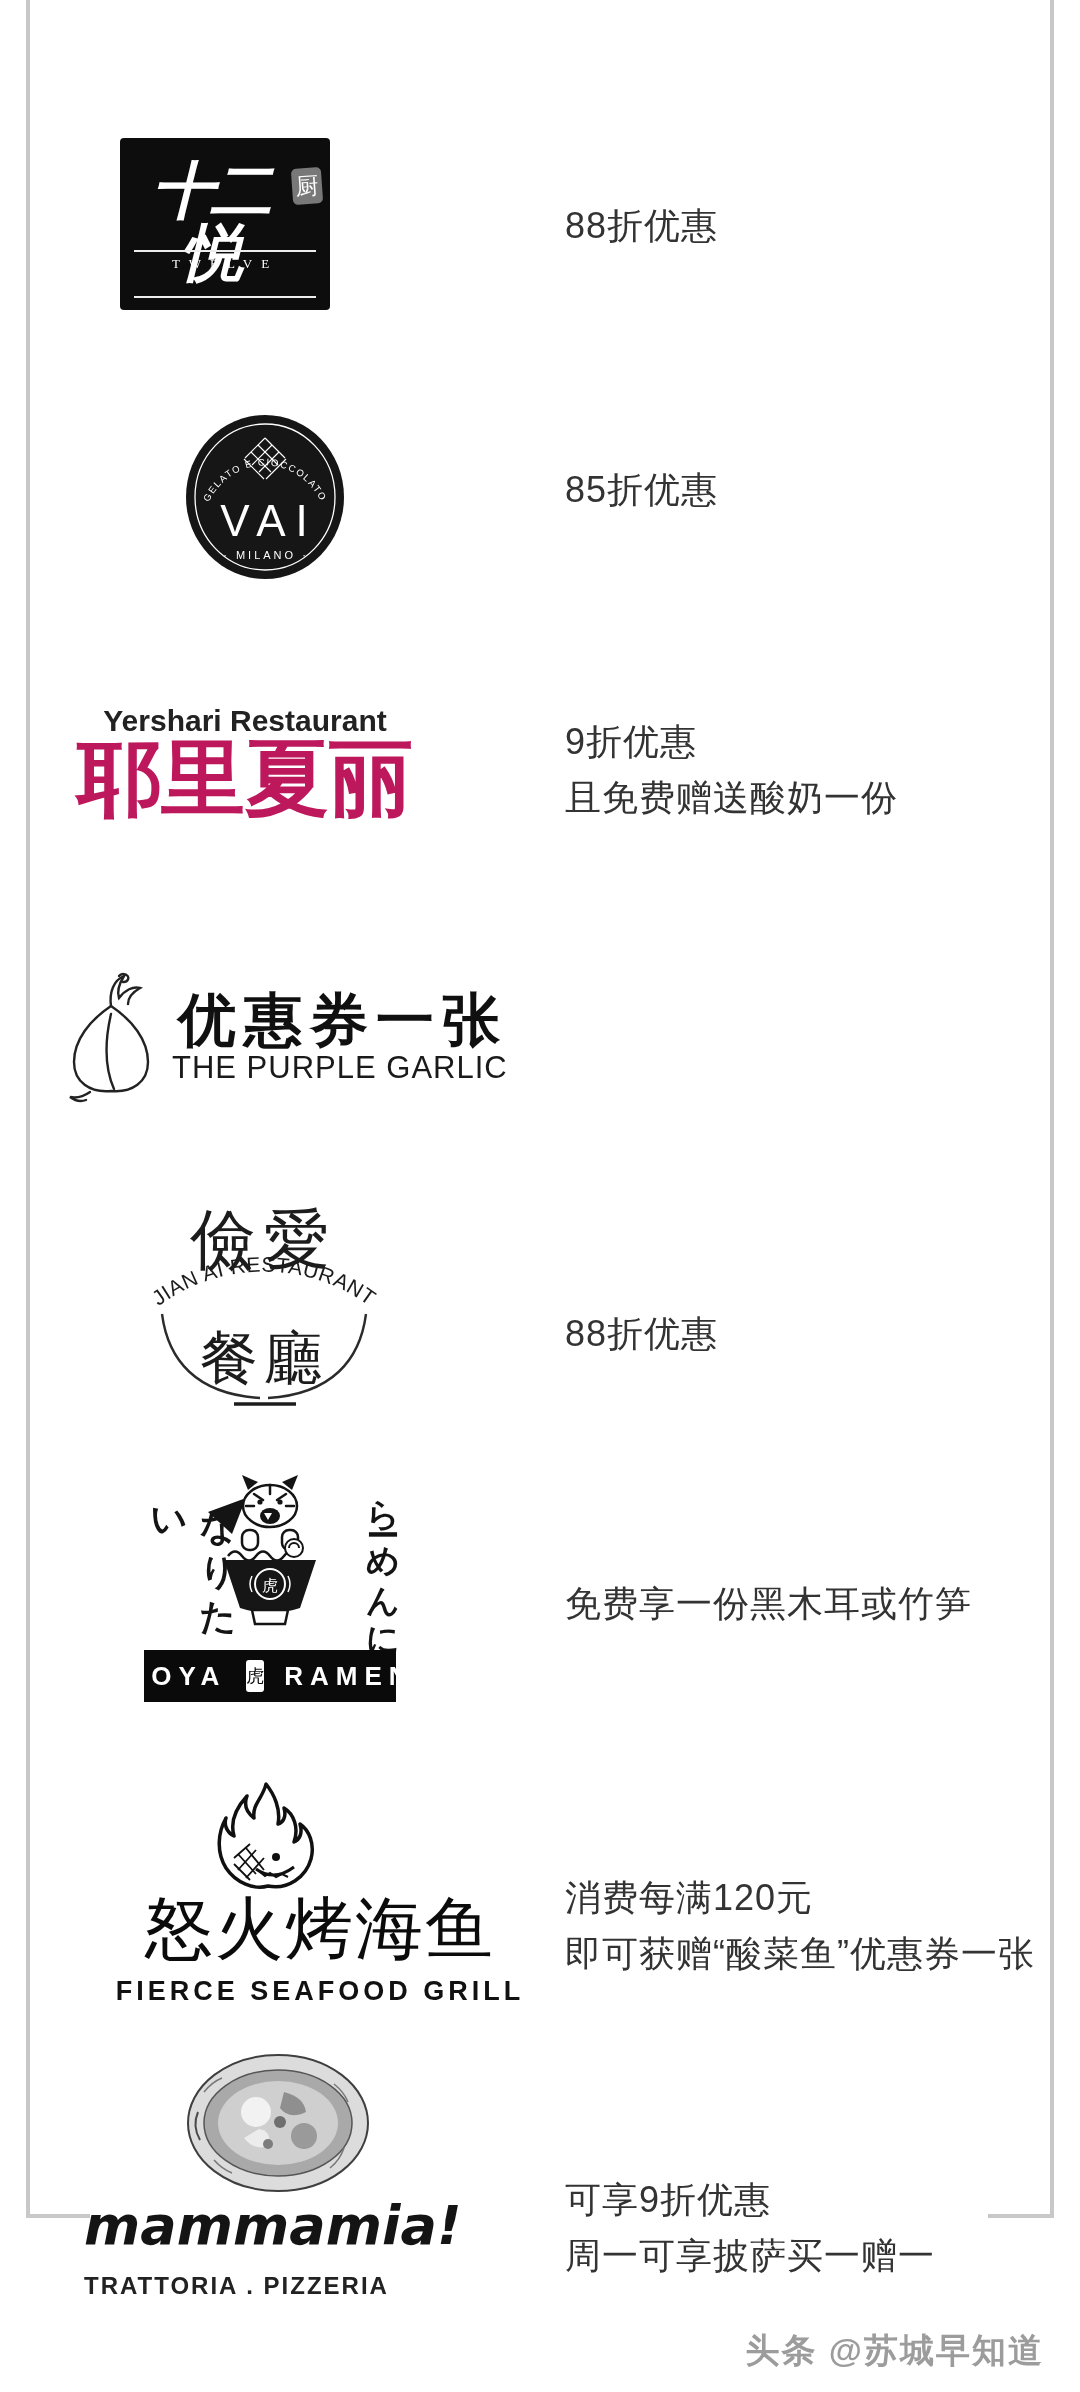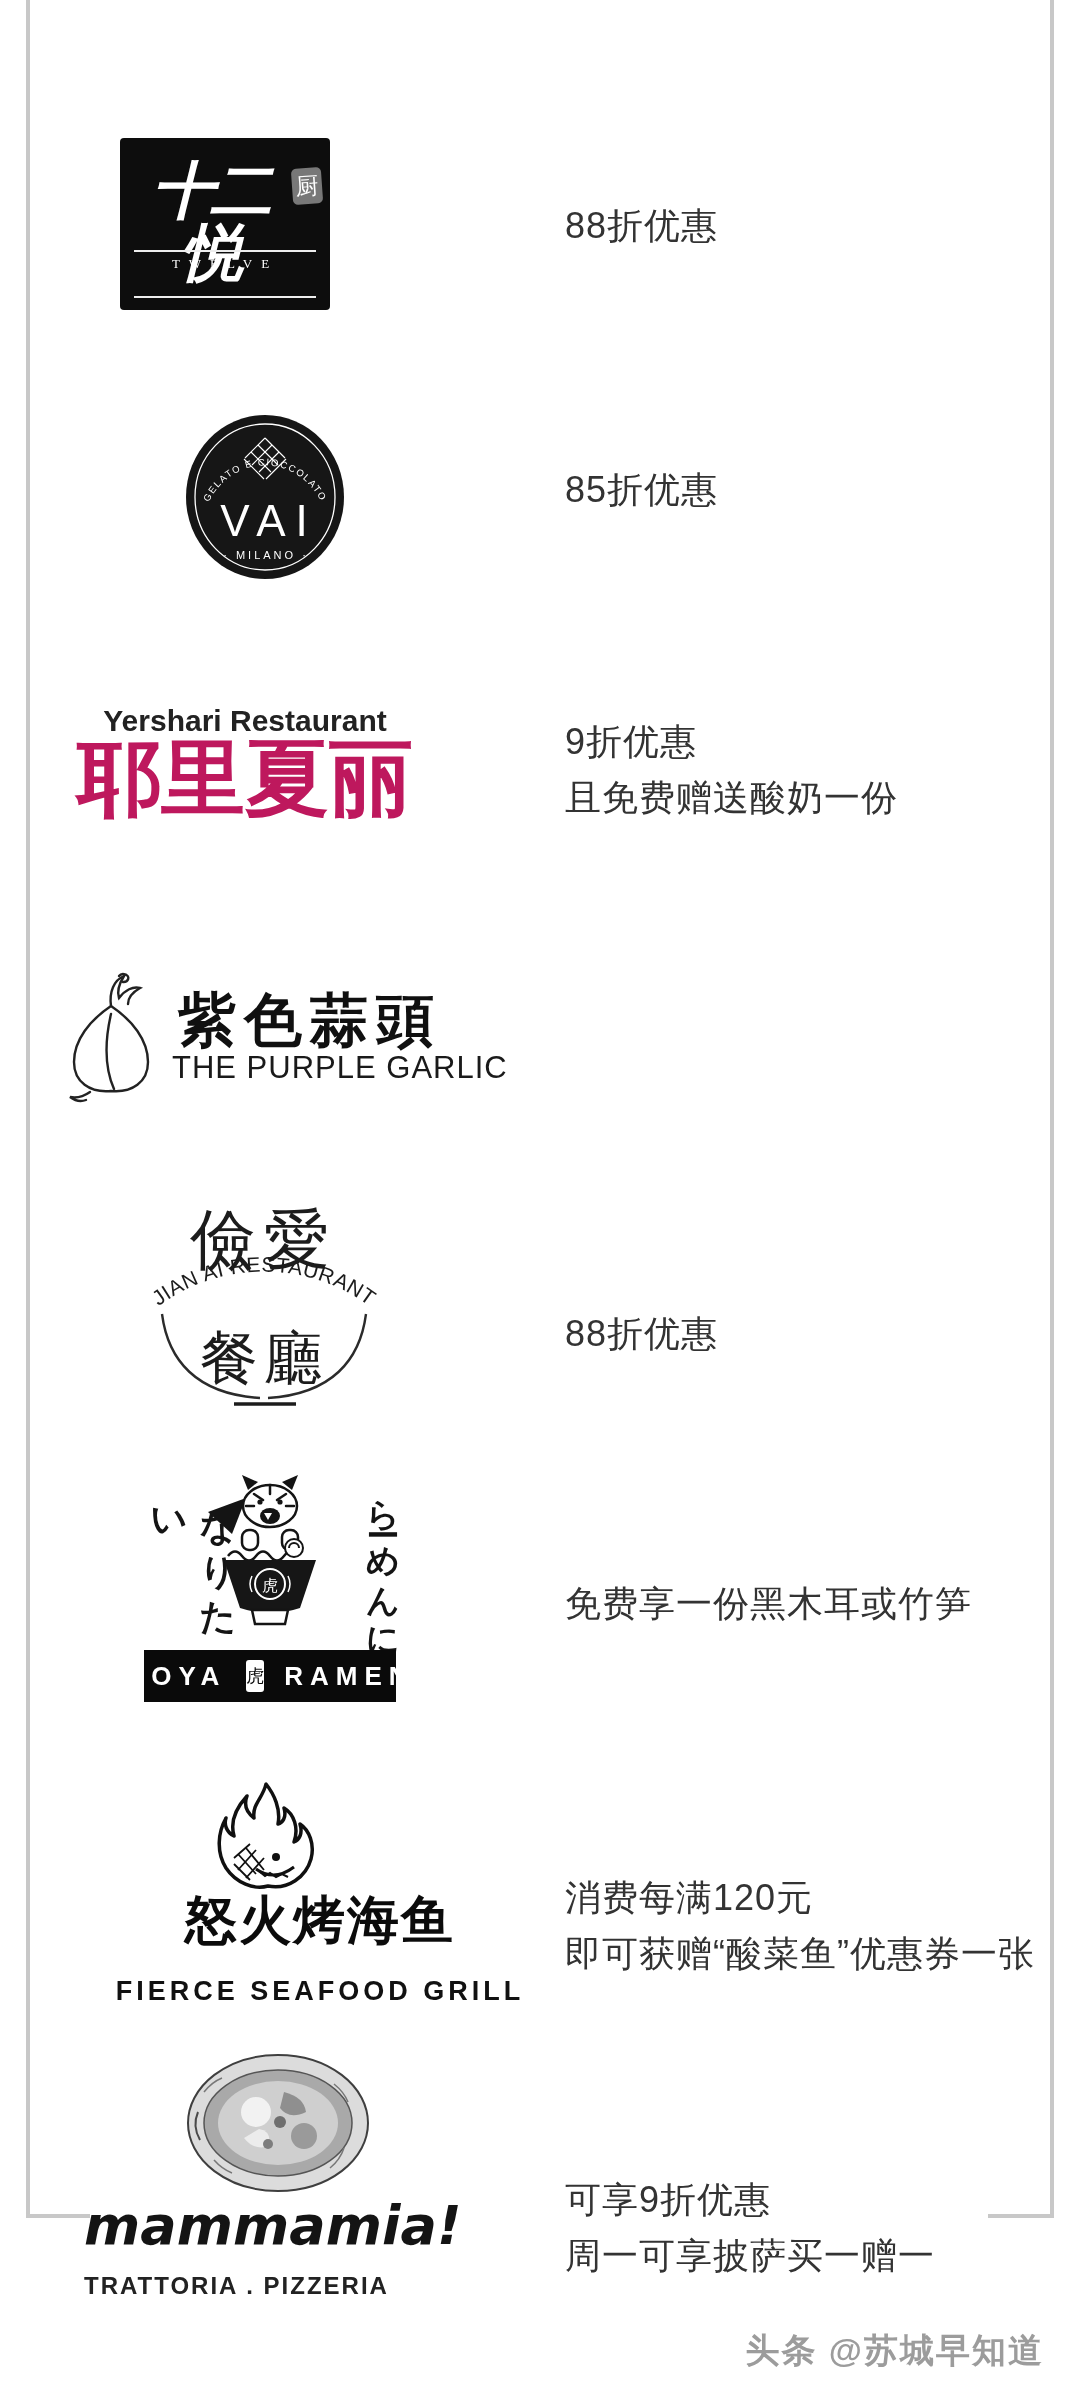--- a/index.html
+++ b/index.html
@@ -26,21 +26,21 @@
   .r4-cn{position:absolute;left:178px;top:982px;font-size:58px;font-weight:900;color:#101010;letter-spacing:8px;white-space:nowrap;}
   .r4-en{position:absolute;left:172px;top:1050px;font-size:31px;color:#1a1a1a;letter-spacing:1px;white-space:nowrap;}
 
   
   .r6-jp{position:absolute;writing-mode:vertical-rl;font-weight:700;font-size:36px;color:#141414;letter-spacing:4px;}
   .r6-banner{position:absolute;left:144px;top:1650px;width:252px;height:52px;background:#0a0a0a;display:flex;align-items:center;justify-content:center;gap:20px;}
   .r6-banner span{color:#fff;font-size:26px;font-weight:700;letter-spacing:7px;}
   .r6-stamp{width:24px;height:32px;background:#fff;color:#0a0a0a;font-size:18px;display:flex;align-items:center;justify-content:center;border-radius:3px;}
 
   
-  .r7-cn{position:absolute;left:80px;top:1894px;width:480px;text-align:center;font-size:52px;font-weight:700;color:#0b0b0b;letter-spacing:2px;line-height:1;}
+  .r7-cn{position:absolute;left:80px;top:1894px;width:480px;text-align:center;font-size:68px;font-weight:400;color:#0b0b0b;letter-spacing:2px;line-height:1;}
   .r7-en{position:absolute;left:80px;top:1976px;width:480px;text-align:center;font-size:27px;font-weight:700;color:#111;letter-spacing:4px;white-space:nowrap;}
 
   
   .r8-name{position:absolute;left:84px;top:2194px;width:300px;text-align:center;font-family:"DejaVu Sans",sans-serif;font-style:italic;font-weight:800;font-size:54px;color:#141414;}
   .r8-sub{position:absolute;left:84px;top:2272px;width:300px;text-align:center;font-size:24px;font-weight:700;letter-spacing:2px;color:#222;white-space:nowrap;}
 
   .watermark{position:absolute;right:12px;top:2328px;font-size:34px;font-weight:700;letter-spacing:2px;color:#9c9c9c;text-shadow:2px 2px 0 #ffffff,3px 3px 0 #ffffff;white-space:nowrap;}
 </style>
 </head>
 <body>
@@ -93,21 +93,21 @@
 
   <svg class="abs" style="left:56px;top:966px;" width="110" height="140" viewBox="0 0 110 140">
     <g fill="none" stroke="#222" stroke-width="2.4" stroke-linecap="round">
       <path d="M55,40 C34,54 18,74 18,96 C18,116 34,127 55,125 C76,127 92,116 92,96 C92,74 76,54 55,40 Z"></path>
       <path d="M55,48 C49,74 48,100 58,123"></path>
       <path d="M55,40 C53,26 58,14 68,10 C63,18 61,26 63,32 C69,24 77,20 84,22 C77,26 72,32 72,38"></path>
       <path d="M63,10 a5,4 0 1 1 4,6"></path>
       <path d="M34,126 q-10,7 -20,5 q8,6 16,3"></path>
     </g>
   </svg>
-  <div class="r4-cn">紫色蒜頭</div>
+  <div class="r4-cn">优惠券一张</div>
   <div class="r4-en">THE PURPLE GARLIC</div>
 
   <svg class="abs" style="left:146px;top:1196px;" width="236" height="216" viewBox="0 0 236 216">
     <defs>
       <path id="jianai-arc" d="M 8,114 A 160,140 0 0 1 228,114" fill="none"></path>
     </defs>
     <text x="118" y="66" text-anchor="middle" font-size="66" letter-spacing="8" fill="#1c1c1c" font-family="Liberation Serif,serif">儉愛</text>
     <text font-size="21" fill="#1c1c1c" letter-spacing="0.5" font-family="Liberation Sans,sans-serif">
       <textPath href="#jianai-arc" startOffset="50%" text-anchor="middle">JIAN AI RESTAURANT</textPath>
     </text>

